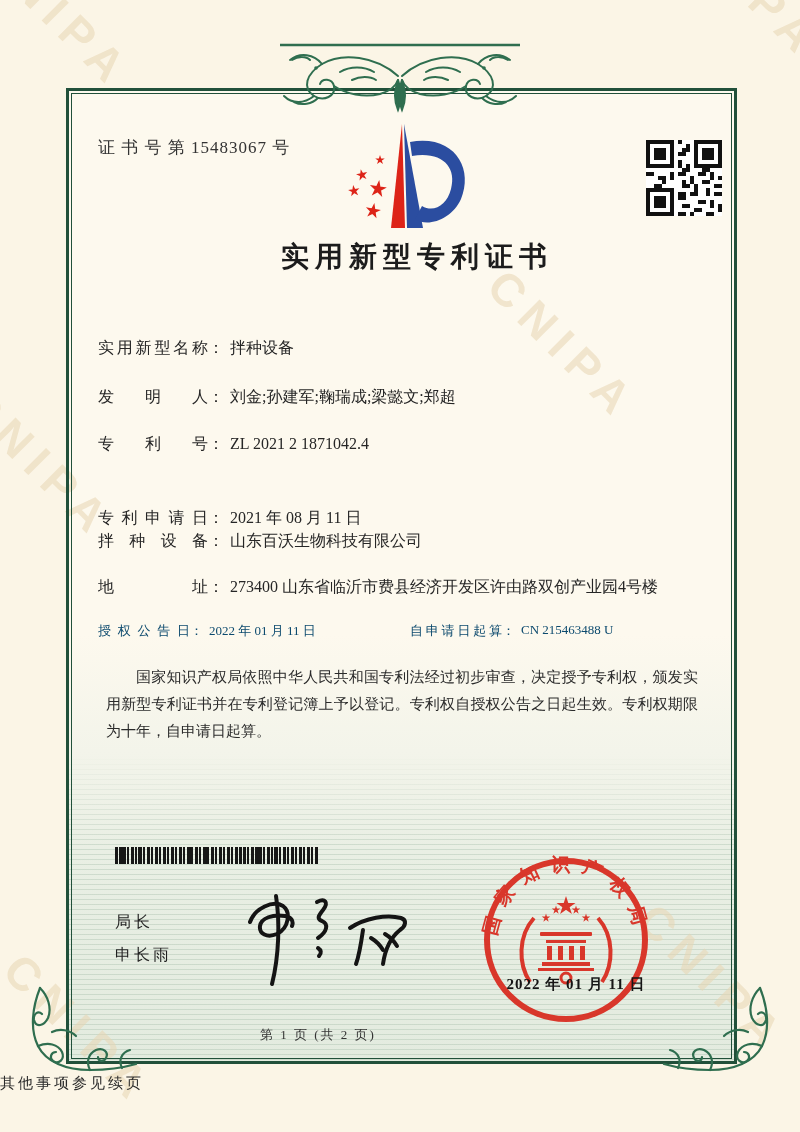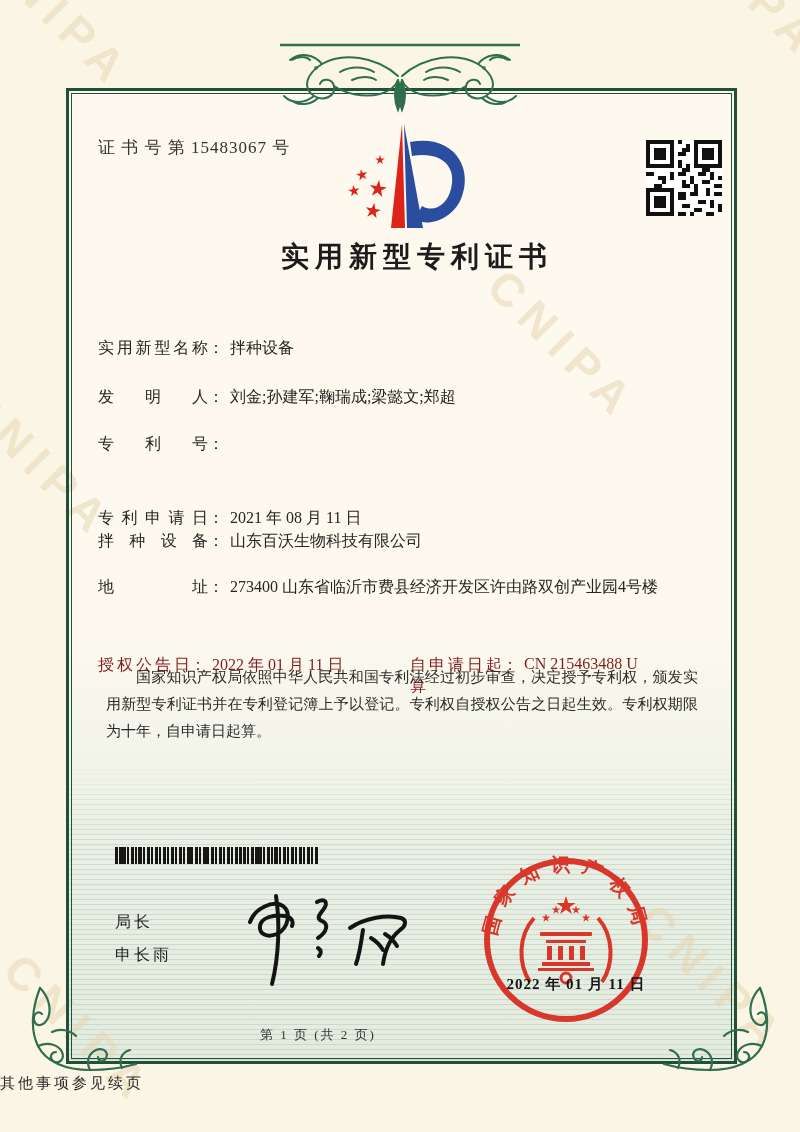--- a/index.html
+++ b/index.html
@@ -41,21 +41,21 @@
     position:absolute;left:17px;top:238px;width:800px;text-align:center;
     font-size:28px;font-weight:bold;letter-spacing:6px;color:#1c1c1c;
   }
   .row{position:absolute;left:98px;display:flex;font-size:16px;line-height:1.45;color:#262626;}
   .row .lbl{
     display:inline-block;width:110px;text-align:justify;text-align-last:justify;
     flex:0 0 110px;
   }
   .row .colon{flex:0 0 auto;margin-right:6px;}
   .row .val{width:474px;}
-  .grant-row{position:absolute;left:98px;top:622px;display:flex;font-size:16px;color:#7f1d1d;margin-top:33px;}
+  .grant-row{position:absolute;left:98px;top:622px;display:flex;font-size:13px;color:#0c4a6e;}
   .grant-row .pair{display:flex;}
   .grant-row .lbl{display:inline-block;width:92px;text-align:justify;text-align-last:justify;}
   .grant-row .colon{margin-right:6px;}
   .paras{position:absolute;left:98px;top:656px;width:608px;font-size:15px;line-height:1.8;
     text-align:justify;color:#2a2a2a;}
   .paras p{margin:8px;text-indent:2em;}
   .barcode{
     position:absolute;left:115px;top:847px;width:203px;height:17px;
     background-image:
       repeating-linear-gradient(90deg,#161616 0 2px,rgba(0,0,0,0) 2px 4px),
@@ -221,20 +221,21 @@
       <span class="val">拌种设备</span>
   </div>
   <div class="row" style="top:385px;">
     <span class="lbl">发明人</span>
       <span class="colon">：</span>
       <span class="val">刘金;孙建军;鞠瑞成;梁懿文;郑超</span>
   </div>
   <div class="row" style="top:432px;">
     <span class="lbl">专利号</span>
       <span class="colon">：</span>
+      <span class="val">ZL 2021 2 1871042.4</span>
   </div>
   <div class="row" style="top:479px;margin-top:27px;">
     <span class="lbl">专利申请日</span>
       <span class="colon">：</span>
       <span class="val">2021 年 08 月 11 日</span>
   </div>
   <div class="row" style="top:529px;">
     <span class="lbl">拌种设备</span>
       <span class="colon">：</span>
       <span class="val">山东百沃生物科技有限公司</span>

